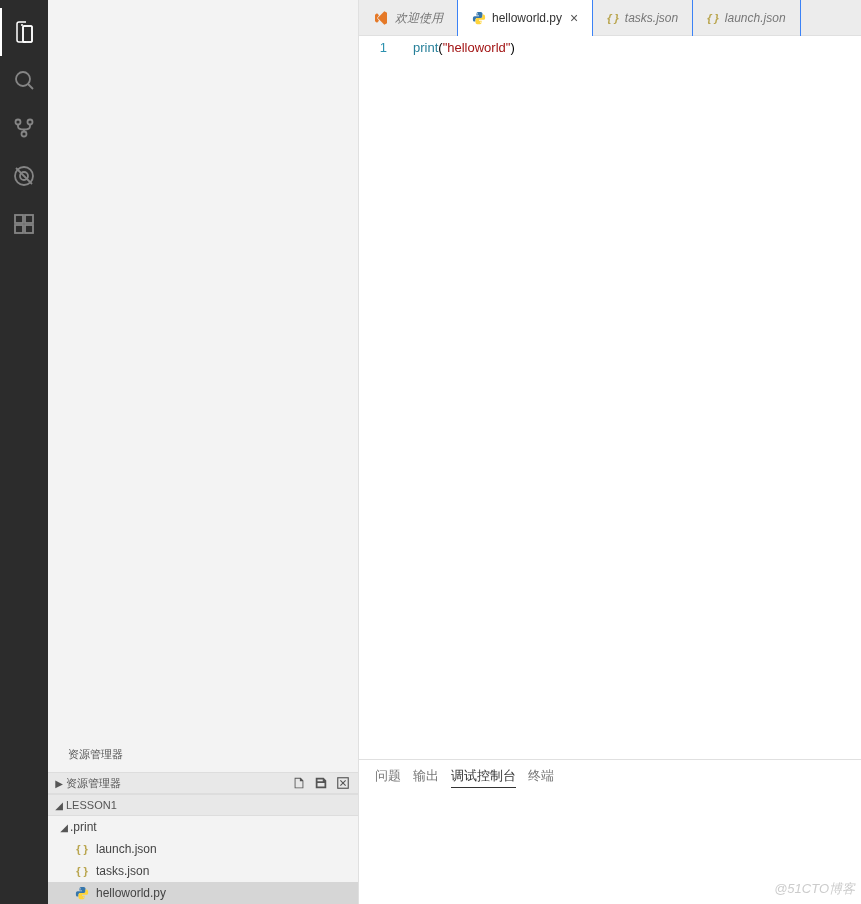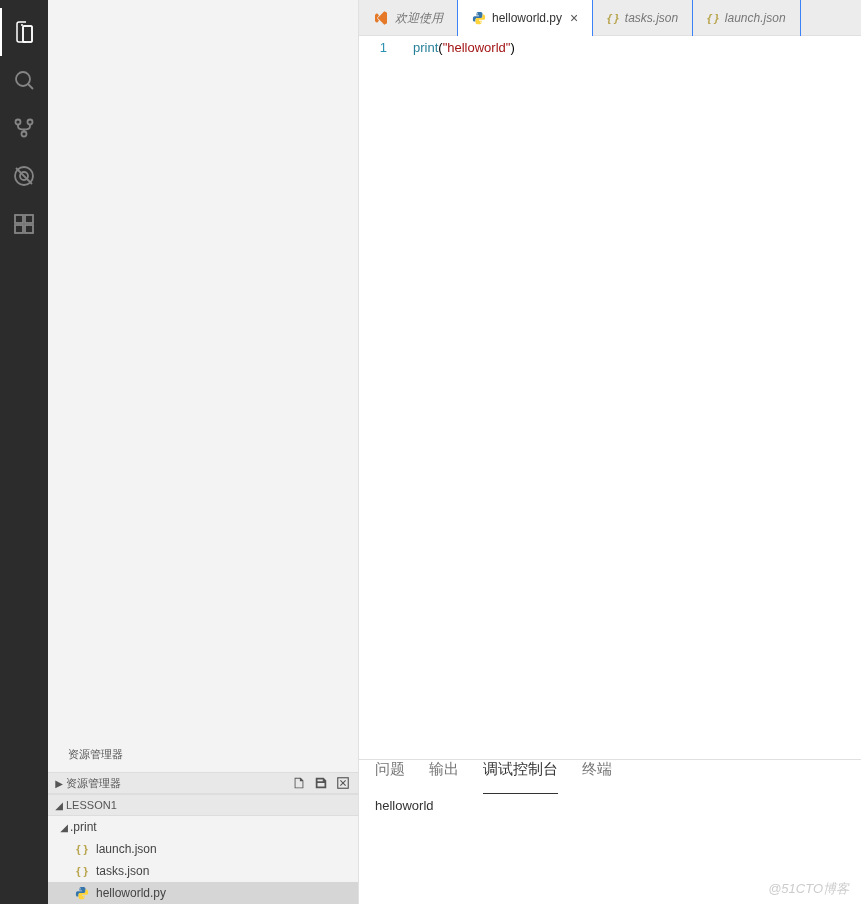--- a/index.html
+++ b/index.html
@@ -195,44 +195,45 @@
     
     .panel {
       height: 145px;
       border-top: 1px solid #e0e0e0;
       display: flex;
       flex-direction: column;
     }
     .panel-tabs {
       height: 34px;
       display: flex;
+      align-items: center;
       padding-left: 16px;
-      gap: 24px;
-      font-size: 15px;
+      gap: 12px;
+      font-size: 13px;
       color: #777;
     }
     .panel-tab {
       cursor: pointer;
       padding-bottom: 2px;
     }
     .panel-tab.active {
       color: #333;
       border-bottom: 1px solid #333;
     }
     .panel-body {
       flex: 1;
       padding: 4px 16px;
       font-family: Consolas, "Courier New", monospace;
       font-size: 13px;
       color: #333;
     }
     .watermark {
       position: absolute;
       bottom: 6px;
-      right: 12px;
+      right: 6px;
       font-size: 13px;
       color: #cccccc;
       font-style: italic;
     }
   </style>
 </head>
 <body>
 
 <div class="activity-bar">
   <div class="activity-item active">
@@ -372,19 +373,16 @@
     </div>
   </div>
 
   <div class="panel">
     <div class="panel-tabs">
       <span class="panel-tab">问题</span>
       <span class="panel-tab">输出</span>
       <span class="panel-tab active">调试控制台</span>
       <span class="panel-tab">终端</span>
     </div>
-    <div class="panel-body">
-      <div>helloworld</div>
-    </div>
   </div>
 </div>
 
 <div class="watermark">@51CTO博客</div>
 
 </body></html>

